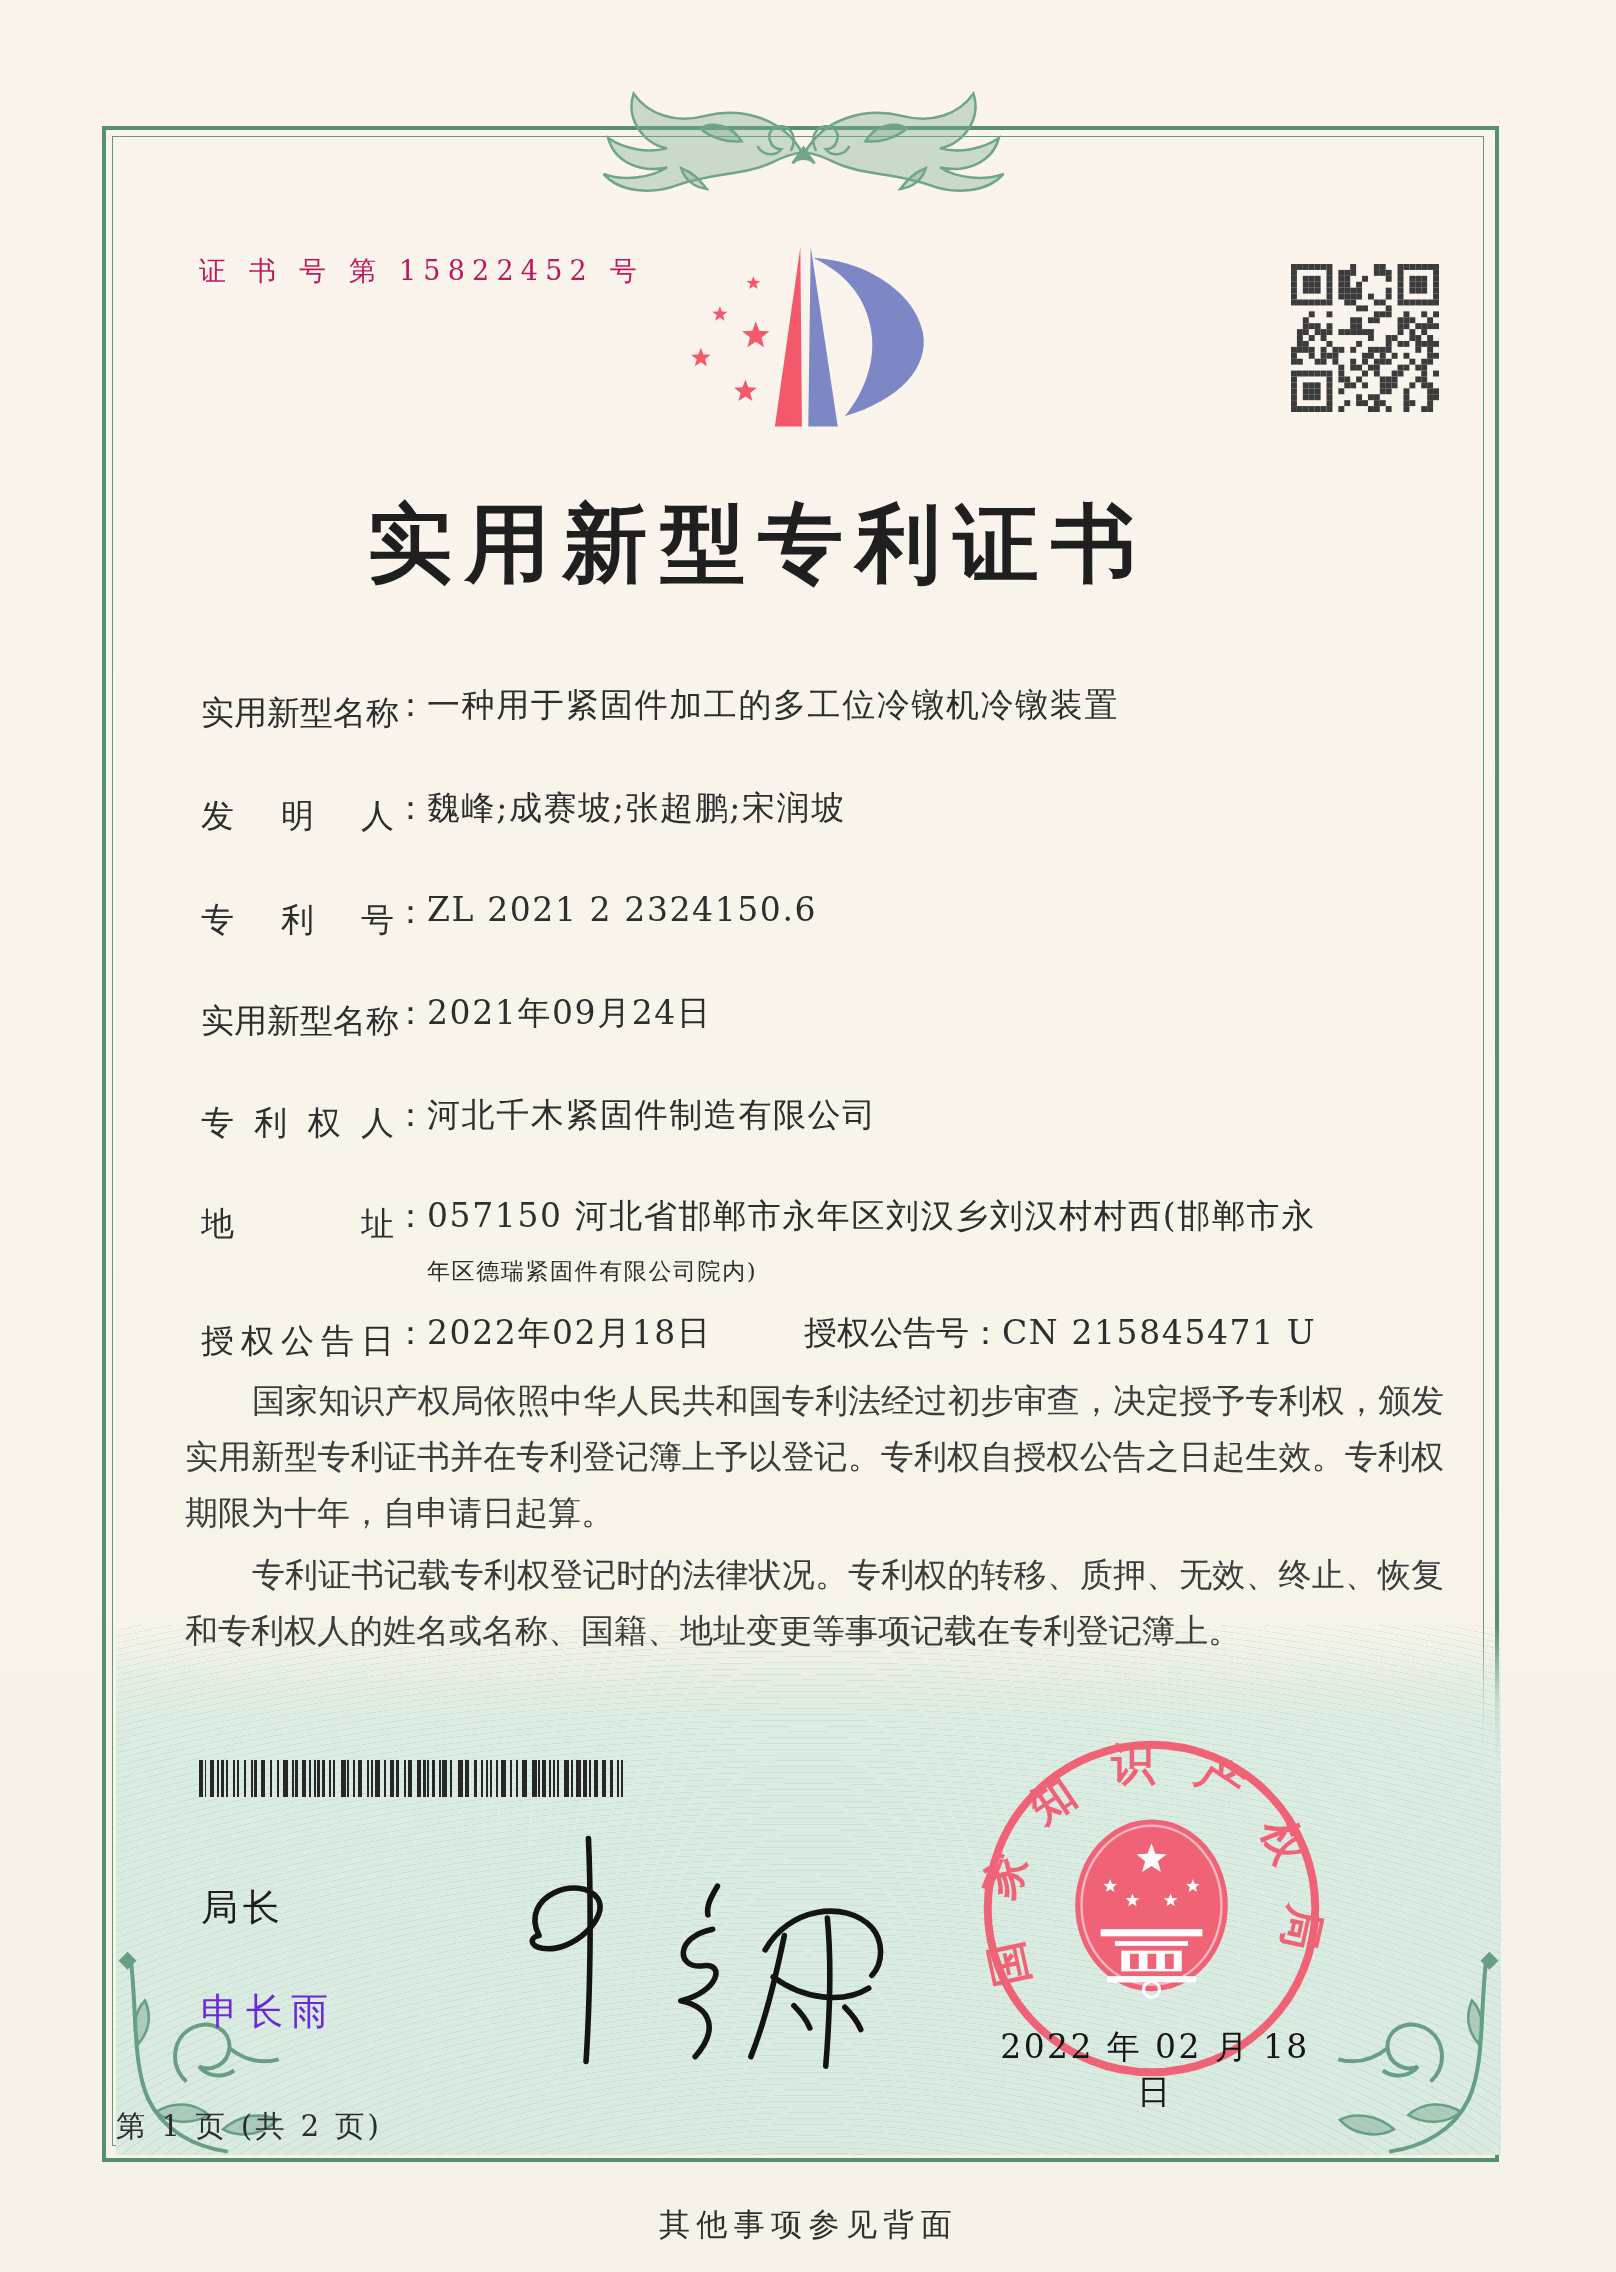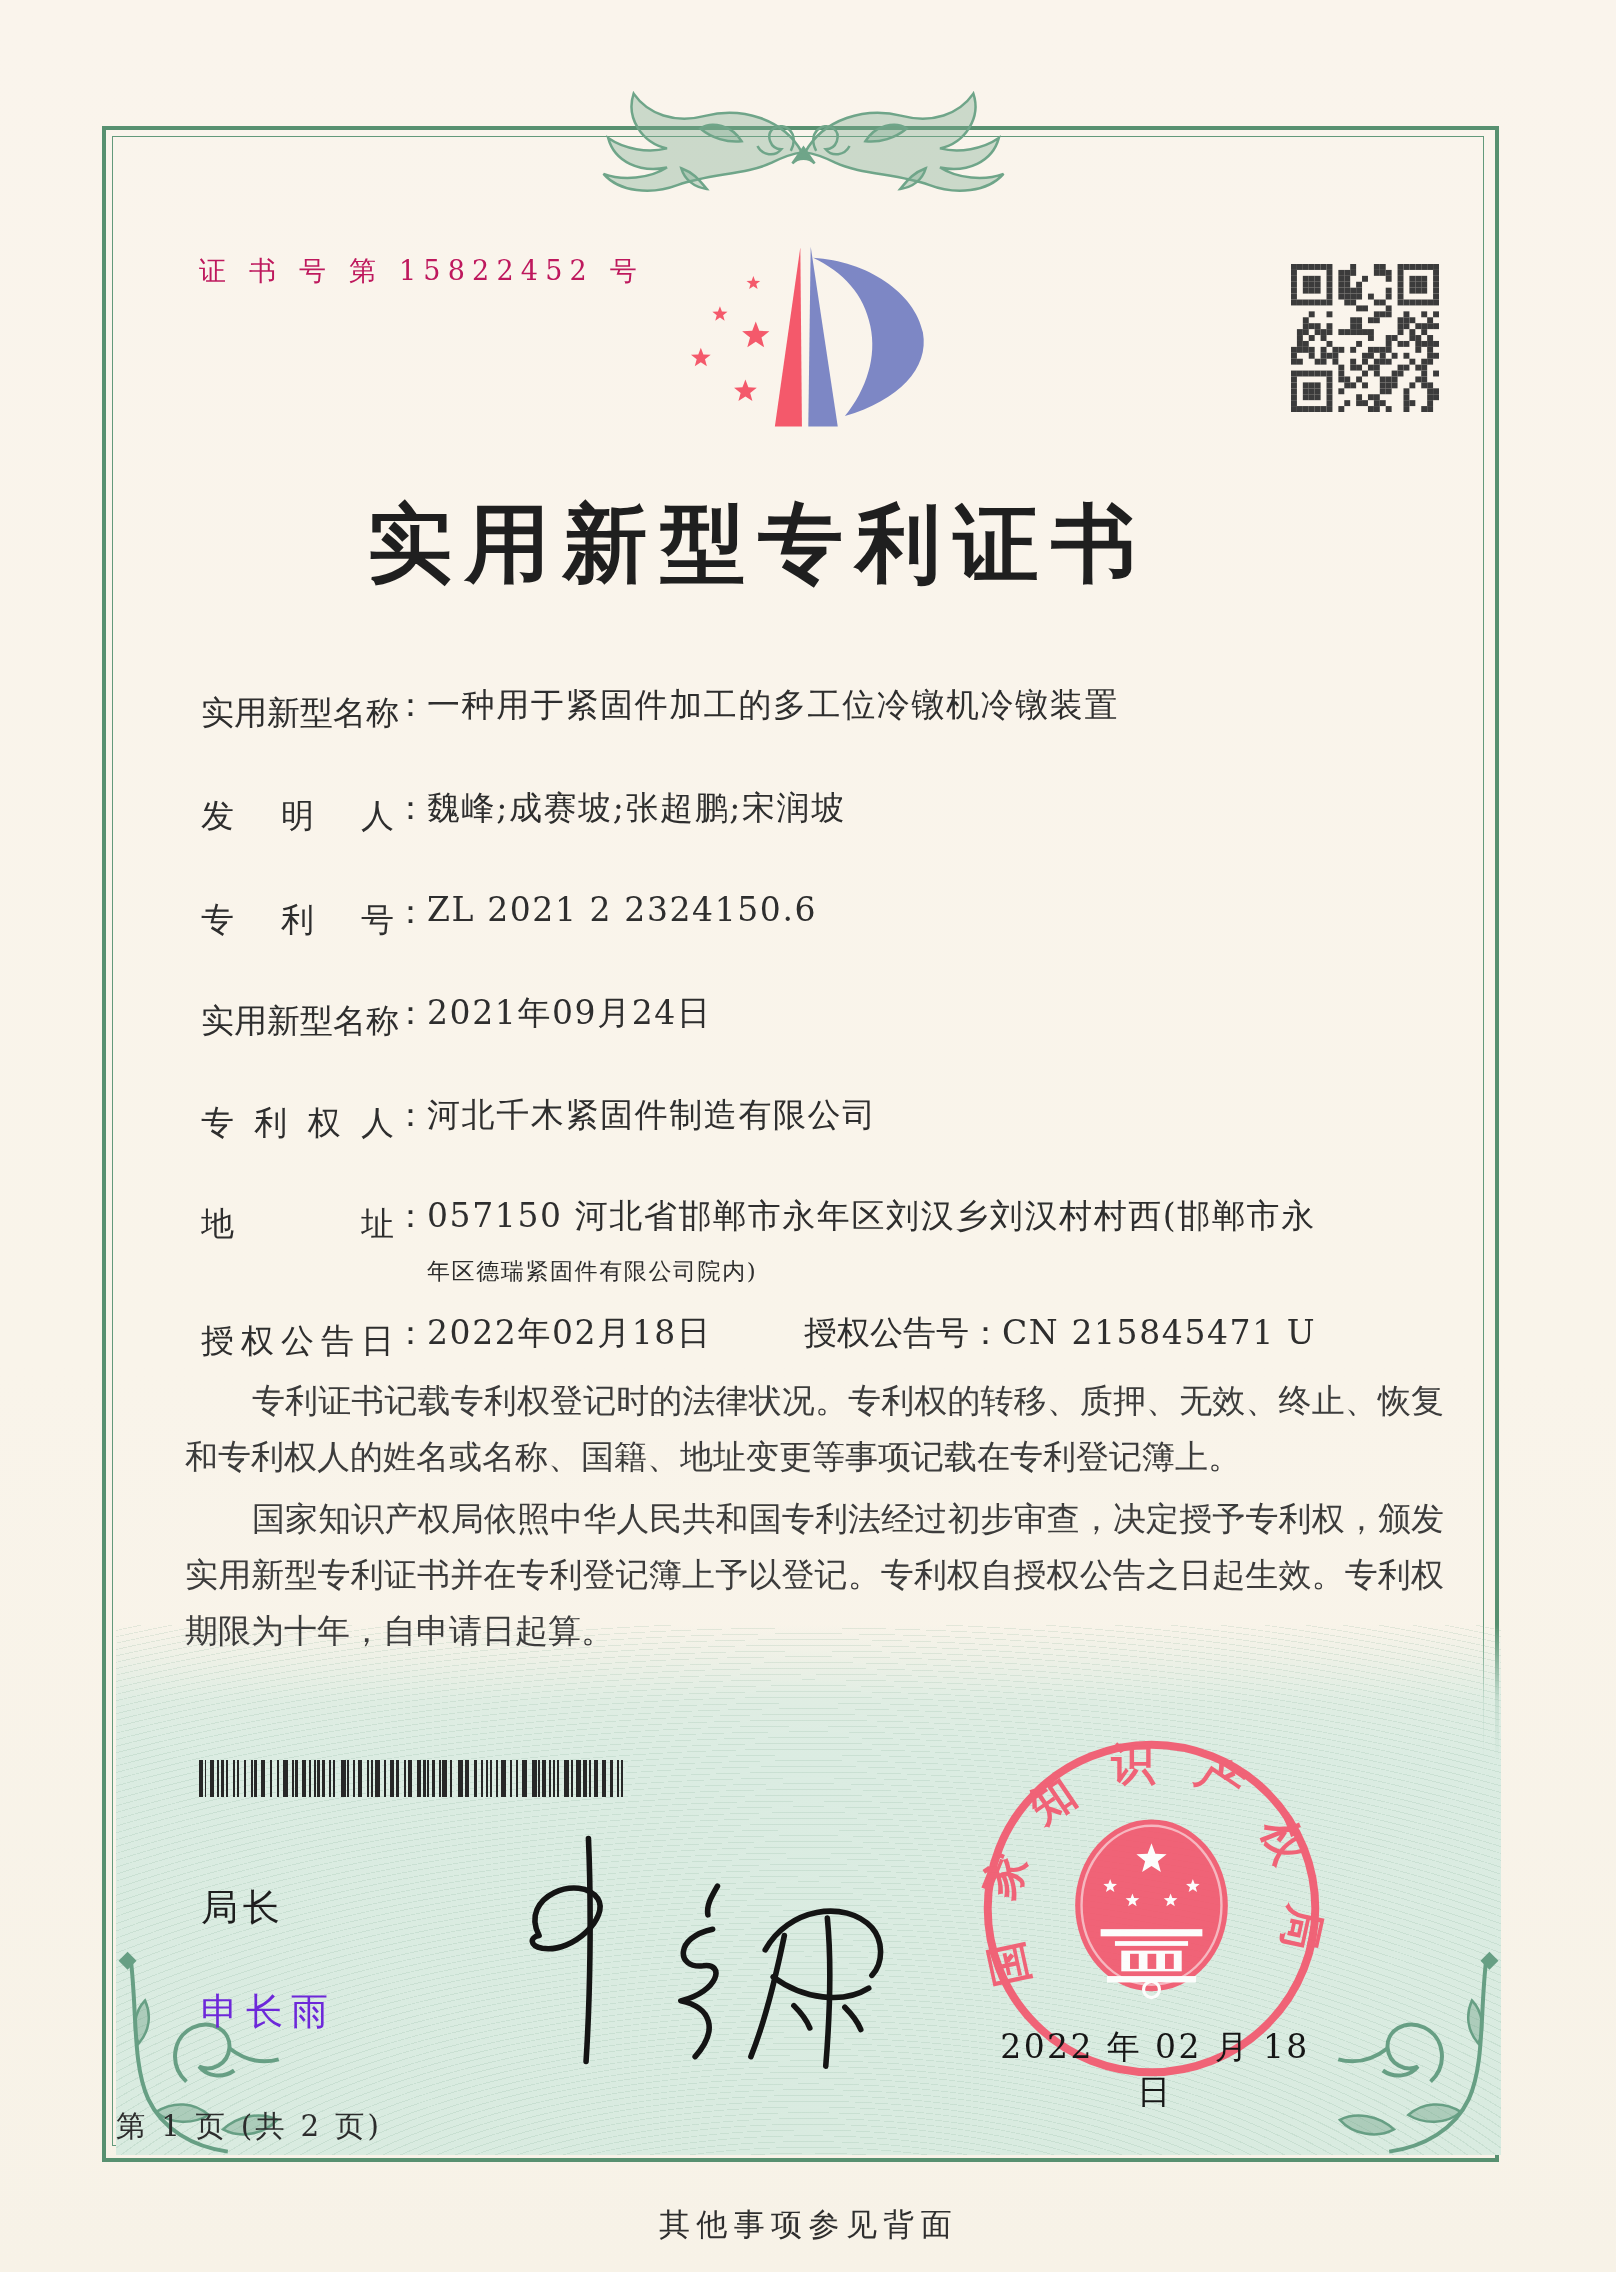--- a/index.html
+++ b/index.html
@@ -443,22 +443,22 @@
 </div>
 <div class="abs addr2" style="top:1256px;">年区德瑞紧固件有限公司院内)</div>
 <div class="abs field" style="top:1311px;">
   <span class="flabel">授权公告日</span><span class="fcolon">：</span><span class="fvalue">2022年02月18日</span>
   <span class="grant-right">
     <span>授权公告号</span><span>：</span><span class="fvalue">CN 215845471 U</span>
   </span>
 </div>
 
 <div class="abs body-text">
+  <p>国家知识产权局依照中华人民共和国专利法经过初步审查，决定授予专利权，颁发实用新型专利证书并在专利登记簿上予以登记。专利权自授权公告之日起生效。专利权期限为十年，自申请日起算。</p>
   <p>专利证书记载专利权登记时的法律状况。专利权的转移、质押、无效、终止、恢复和专利权人的姓名或名称、国籍、地址变更等事项记载在专利登记簿上。</p>
-  <p>国家知识产权局依照中华人民共和国专利法经过初步审查，决定授予专利权，颁发实用新型专利证书并在专利登记簿上予以登记。专利权自授权公告之日起生效。专利权期限为十年，自申请日起算。</p>
 </div>
 
 <div class="abs barcode" id="barcode">
     <div style="left:0px;width:4px"></div>
     <div style="left:5.6px;width:1.6px"></div>
     <div style="left:11px;width:4px"></div>
     <div style="left:18.3px;width:1.6px"></div>
     <div style="left:22px;width:3.2px"></div>
     <div style="left:27px;width:2.4px"></div>
     <div style="left:34px;width:2.4px"></div>

